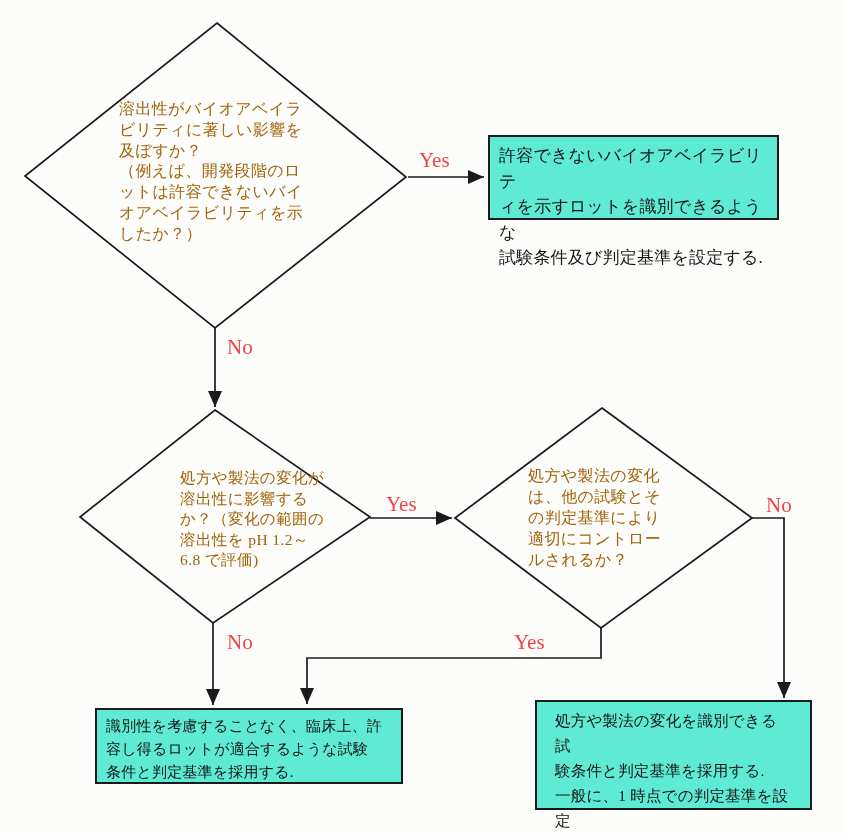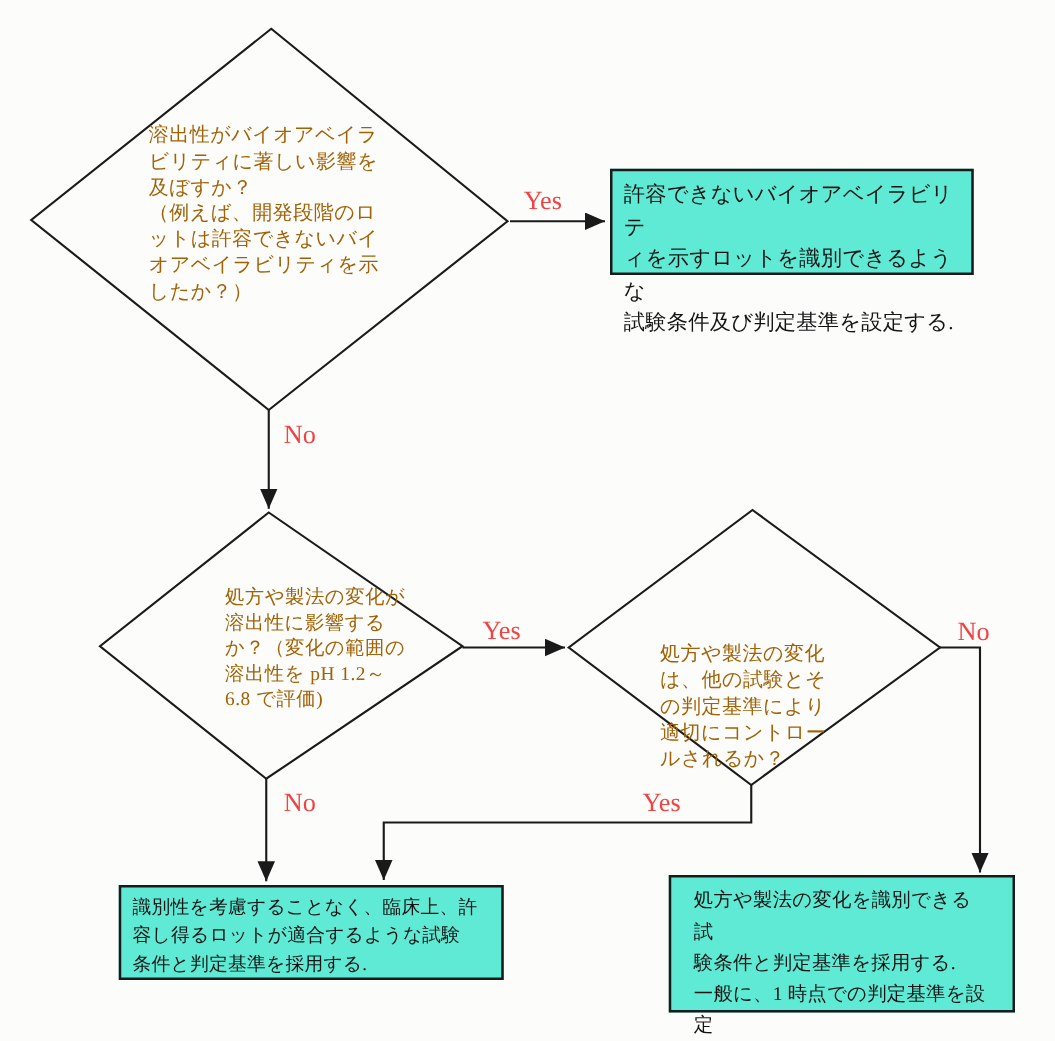--- a/index.html
+++ b/index.html
@@ -32,21 +32,21 @@
     stroke-width: 1.7;
   }
   .node-text {
     position: absolute;
     white-space: pre-line;
     color: #a16207;
     letter-spacing: 0.4px;
   }
   .d1 { left: 119px; top: 99px;  width: 210px; font-size: 16px;   line-height: 20.8px; }
   .d2 { left: 180px; top: 468px; width: 175px; font-size: 15.5px; line-height: 20.5px; }
-  .d3 { left: 528px; top: 465px; width: 160px; font-size: 16px;   line-height: 21px; margin-top: 48px; }
+  .d3 { left: 528px; top: 465px; width: 160px; font-size: 16px;   line-height: 21px; }
   .pbox {
     position: absolute;
     border: 2px solid #1a1a1a;
     background: #5eead4;
     box-sizing: border-box;
   }
   .b1 { left: 488px; top: 135px; width: 291px; height: 85px;  padding: 6px 9px;  font-size: 17px;   line-height: 25.5px; }
   .b2 { left: 95px;  top: 708px; width: 308px; height: 76px;  padding: 5px 9px;  font-size: 15px;   line-height: 23px; }
   .b3 { left: 535px; top: 700px; width: 277px; height: 110px; padding: 6px 18px; font-size: 15.5px; line-height: 25px; }
   .pbox-text {

